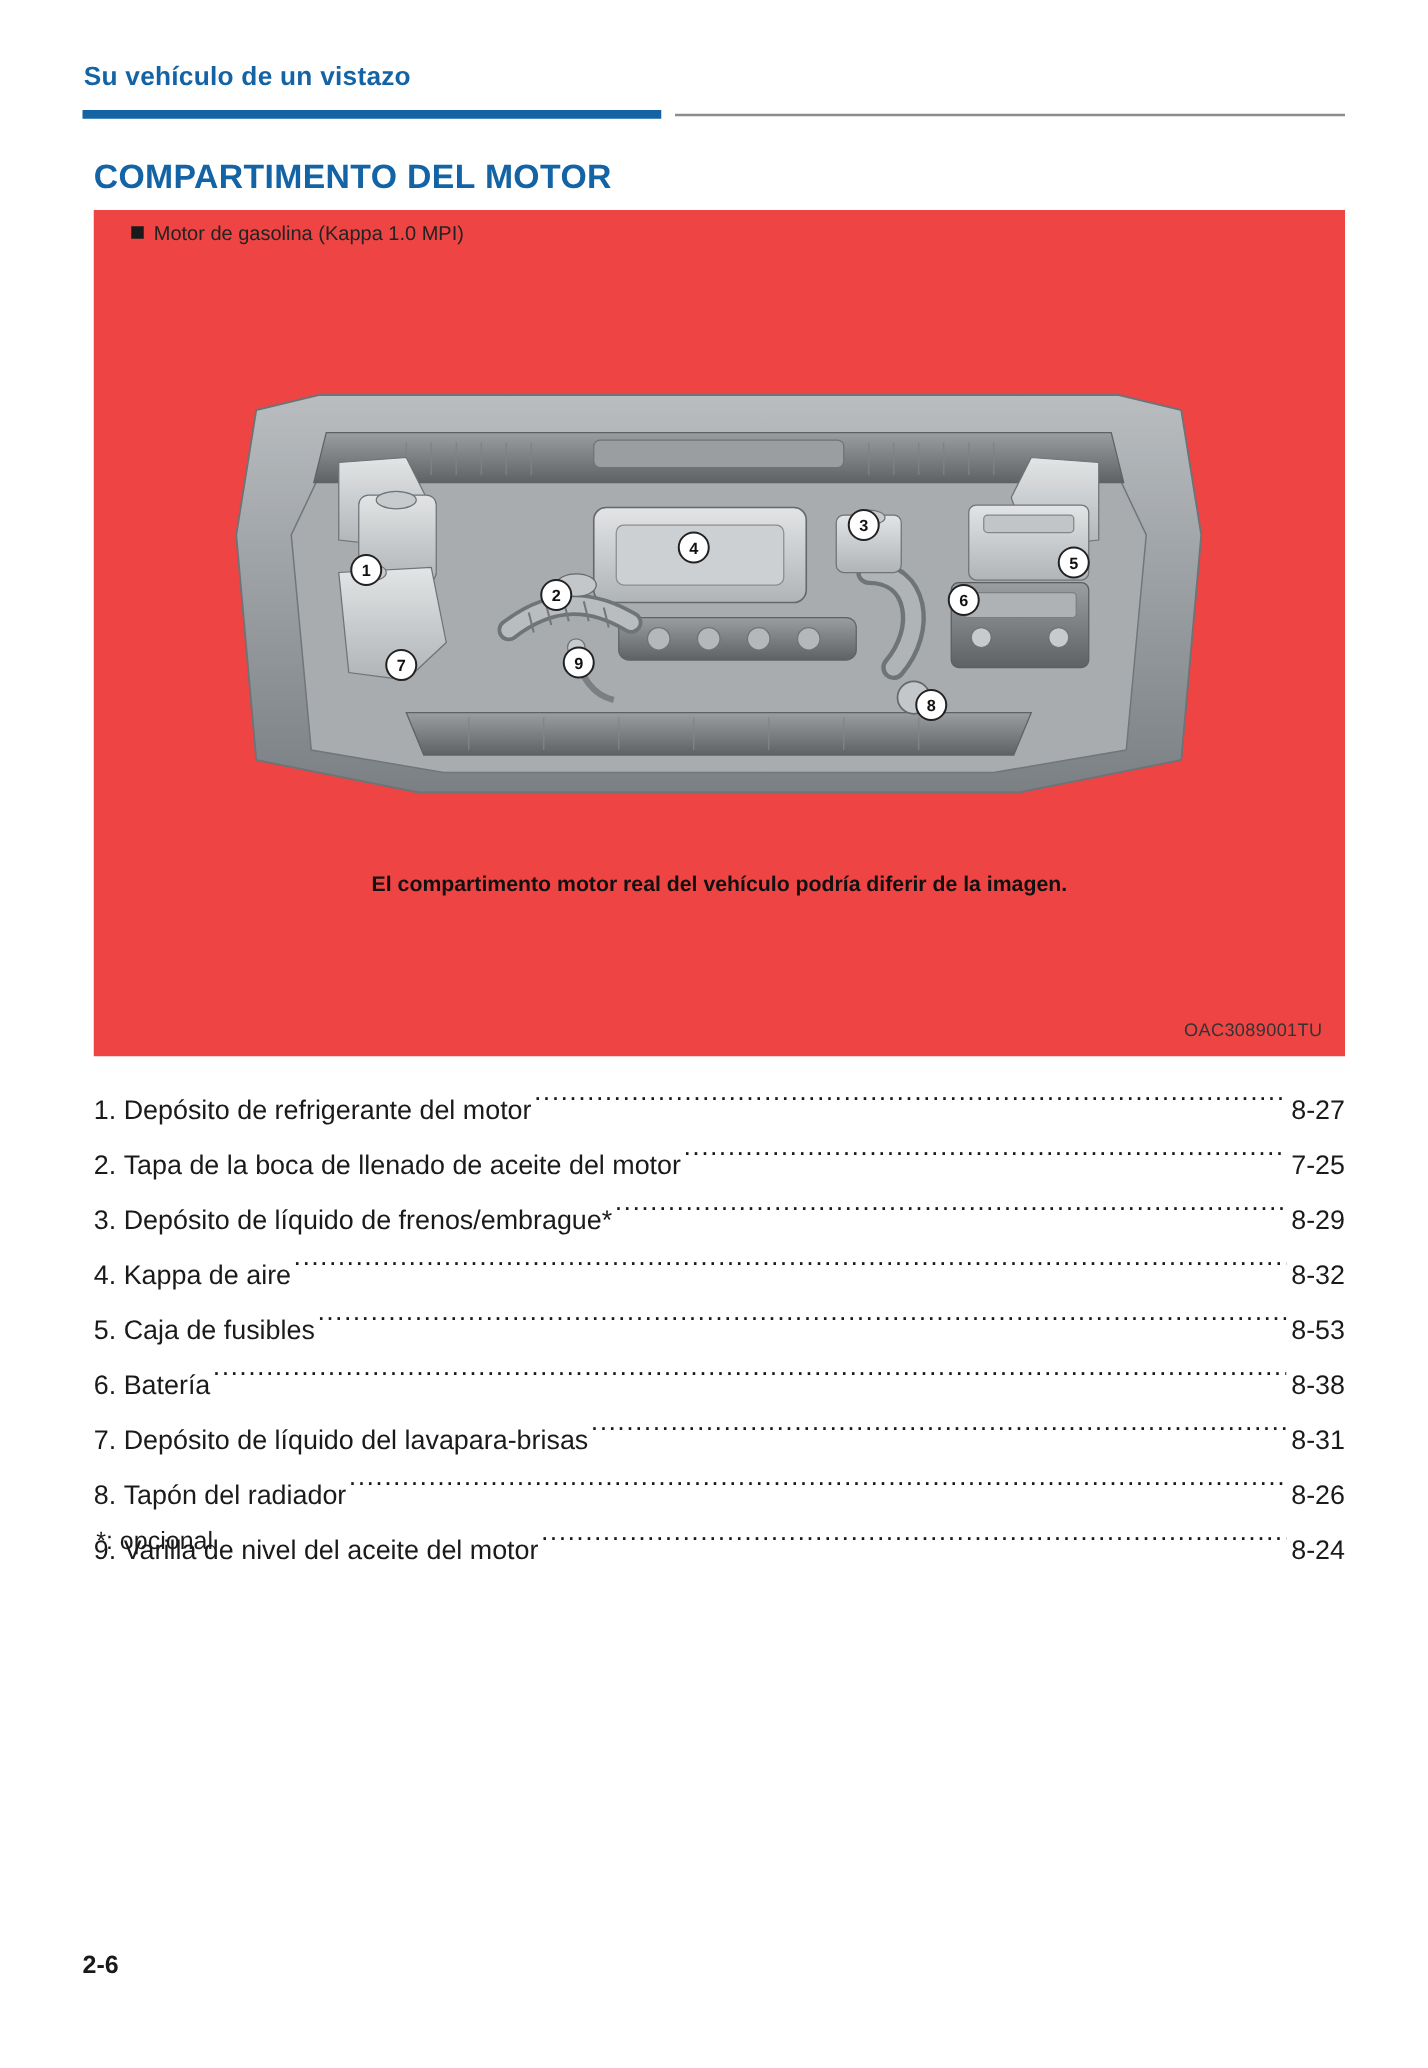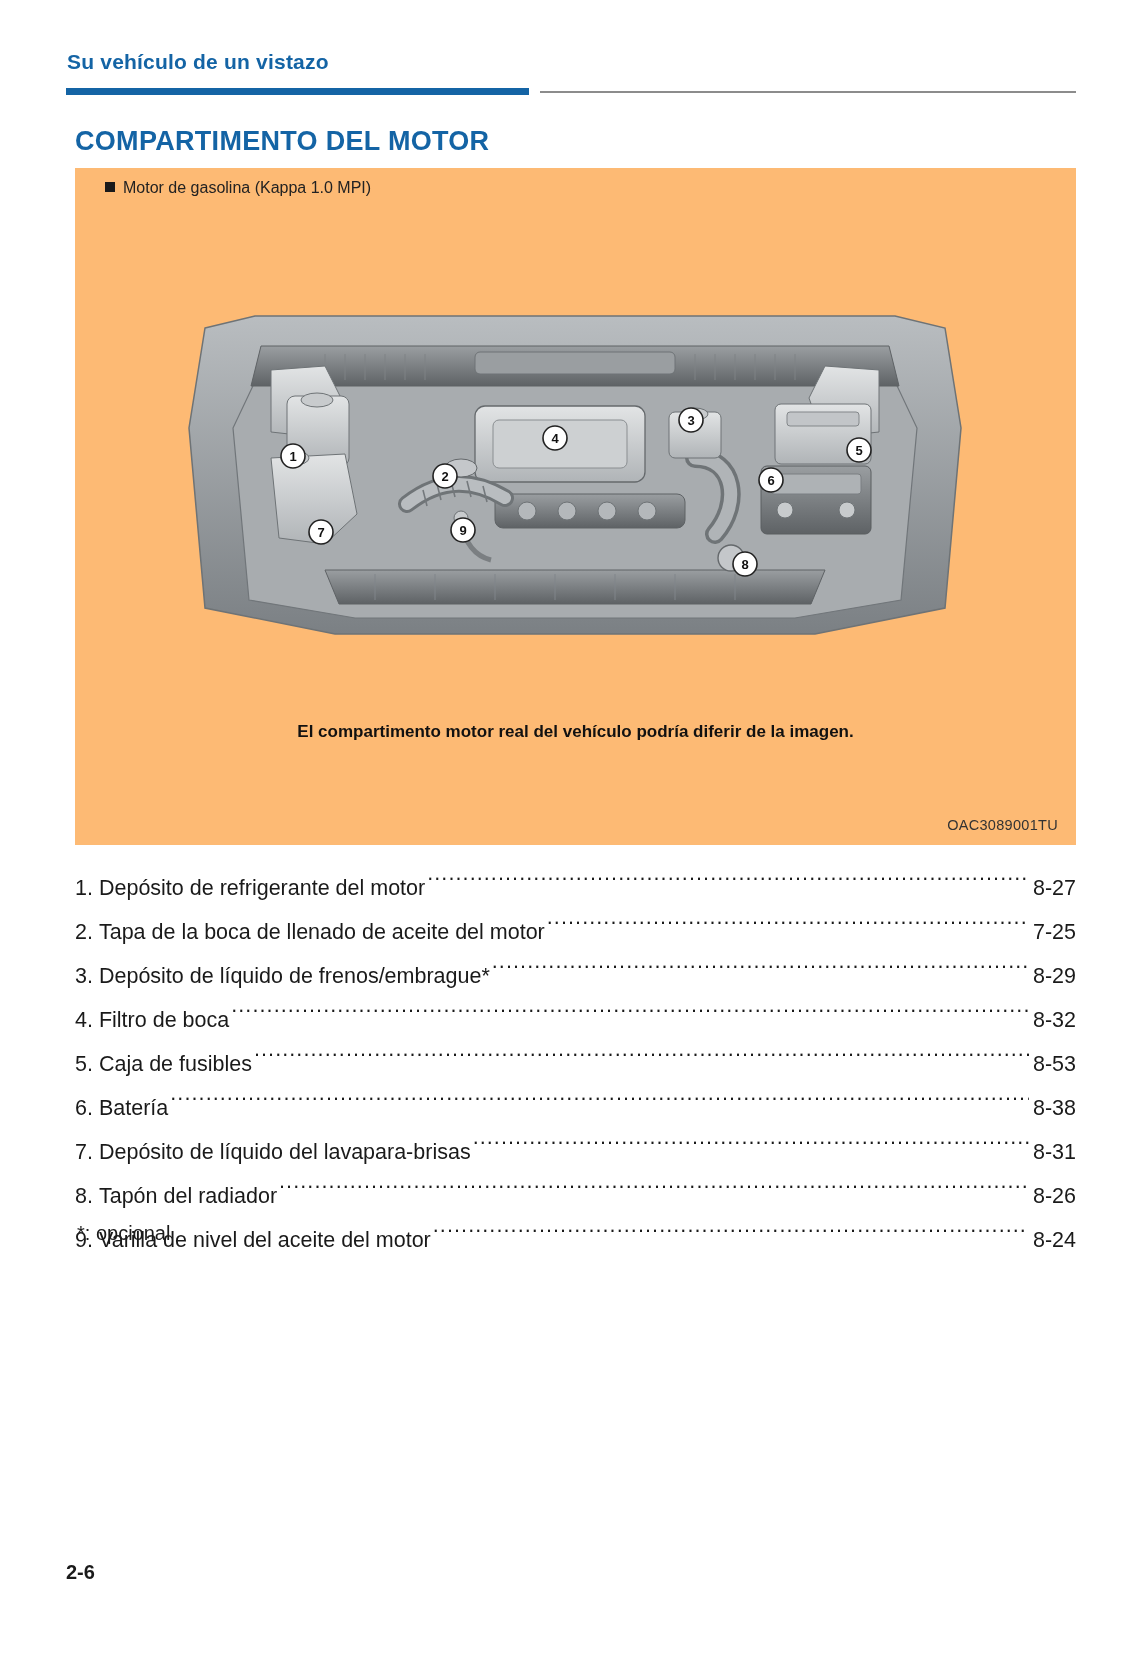--- a/index.html
+++ b/index.html
@@ -61,21 +61,21 @@
     letter-spacing: 0.3px;
   }
 
   
   .figure-panel {
     position: absolute;
     left: 75px;
     top: 168px;
     width: 1001px;
     height: 677px;
-    background: #fdba74;
+    background: #ef4444;
   }
   .figure-caption-top {
     position: absolute;
     left: 30px;
     top: 11px;
     font-size: 16px;
     color: #222;
   }
   .bullet-square {
     display: inline-block;
@@ -87,21 +87,20 @@
   }
   .figure-note {
     position: absolute;
     left: 0;
     top: 530px;
     width: 1001px;
     text-align: center;
     font-size: 17px;
     font-weight: bold;
     color: #111;
-    margin-top: 24px;
   }
   .figure-code {
     position: absolute;
     right: 18px;
     bottom: 12px;
     font-size: 14.5px;
     color: #333;
     letter-spacing: 0.3px;
   }
 
@@ -362,21 +361,21 @@
 
   <div class="content-row">
     <span class="c-num">3.</span>
     <span class="c-label">Depósito de líquido de frenos/embrague*</span>
     <span class="c-dots"></span>
     <span class="c-page">8-29</span>
   </div>
 
   <div class="content-row">
     <span class="c-num">4.</span>
-    <span class="c-label">Filtro de boca</span>
+    <span class="c-label">Kappa de aire</span>
     <span class="c-dots"></span>
     <span class="c-page">8-32</span>
   </div>
 
   <div class="content-row">
     <span class="c-num">5.</span>
     <span class="c-label">Caja de fusibles</span>
     <span class="c-dots"></span>
     <span class="c-page">8-53</span>
   </div>

